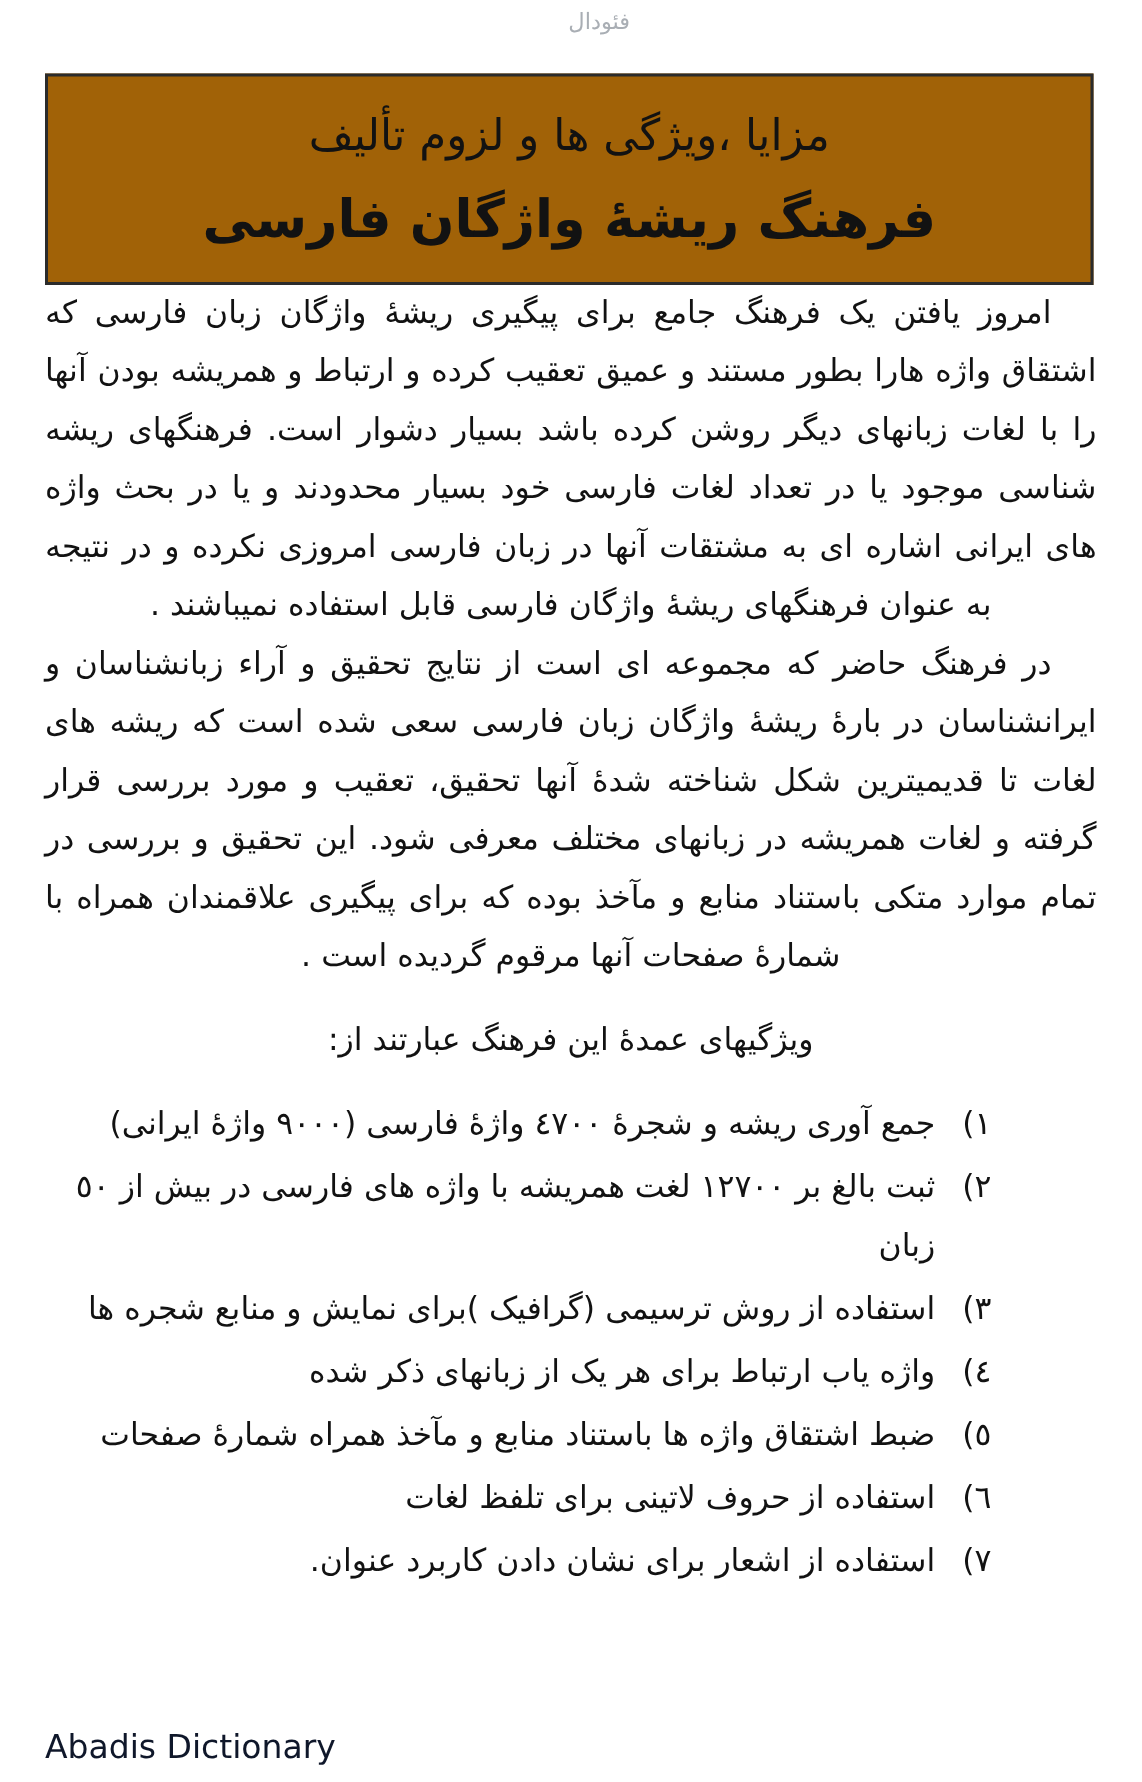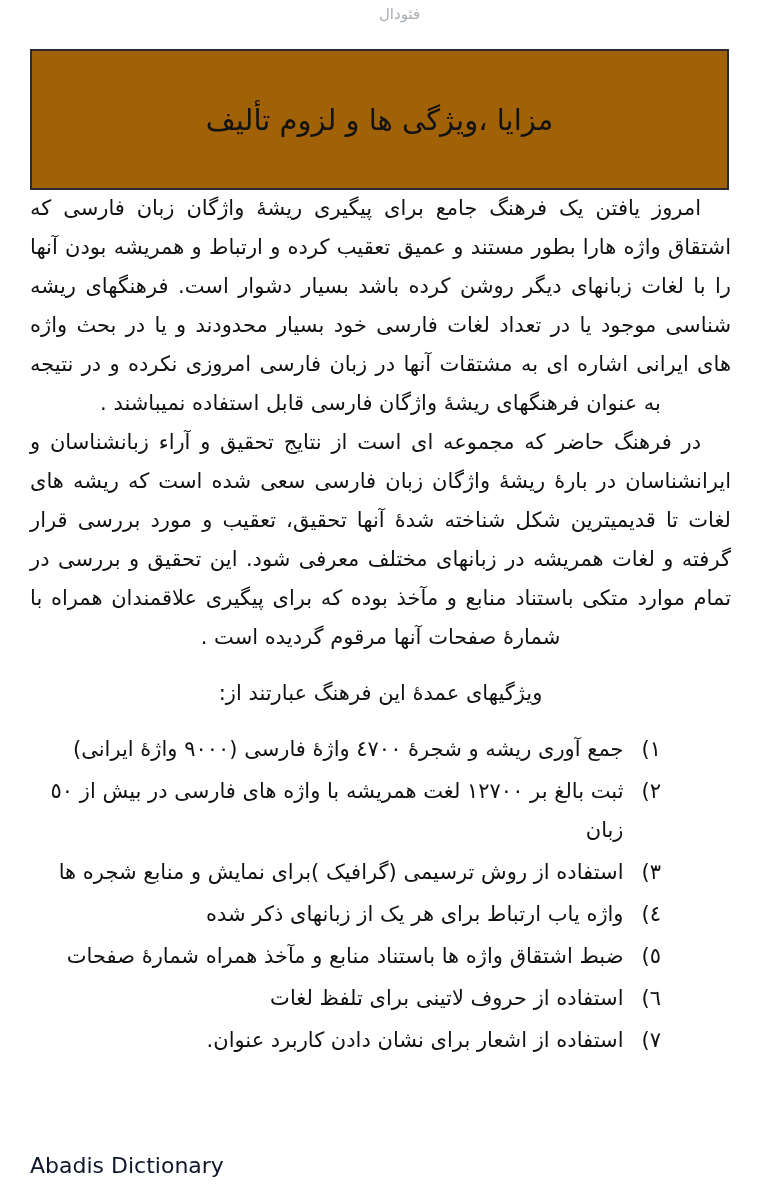--- a/index.html
+++ b/index.html
@@ -76,20 +76,21 @@
 </style>
 </head>
 <body>
 
 <div>
 
   <div class="watermark-top">فئودال</div>
 
   <div class="title-box">
     <div class="title-sub">مزایا ،ویژگی ها و لزوم تألیف</div>
+    <div class="title-main">فرهنگ ریشۀ واژگان فارسی</div>
   </div>
 
   <div class="doc-body">
     <p class="para">امروز یافتن یک فرهنگ جامع برای پیگیری ریشۀ واژگان زبان فارسی که اشتقاق واژه هارا بطور مستند و عمیق تعقیب کرده و ارتباط و همریشه بودن آنها را با لغات زبانهای دیگر روشن کرده باشد بسیار دشوار است. فرهنگهای ریشه شناسی موجود یا در تعداد لغات فارسی خود بسیار محدودند و یا در بحث واژه های ایرانی اشاره ای به مشتقات آنها در زبان فارسی امروزی نکرده و در نتیجه به عنوان فرهنگهای ریشۀ واژگان فارسی قابل استفاده نمیباشند .</p>
     <p class="para">در فرهنگ حاضر که مجموعه ای است از نتایج تحقیق و آراء زبانشناسان و ایرانشناسان در بارۀ ریشۀ واژگان زبان فارسی سعی شده است که ریشه های لغات تا قدیمیترین شکل شناخته شدۀ آنها تحقیق، تعقیب و مورد بررسی قرار گرفته و لغات همریشه در زبانهای مختلف معرفی شود. این تحقیق و بررسی در تمام موارد متکی باستناد منابع و مآخذ بوده که برای پیگیری علاقمندان همراه با شمارۀ صفحات آنها مرقوم گردیده است .</p>
     <p class="features-intro">ویژگیهای عمدۀ این فرهنگ عبارتند از:</p>
 
     <ol class="features-list">
       <li>
         <span class="num">۱)</span>

